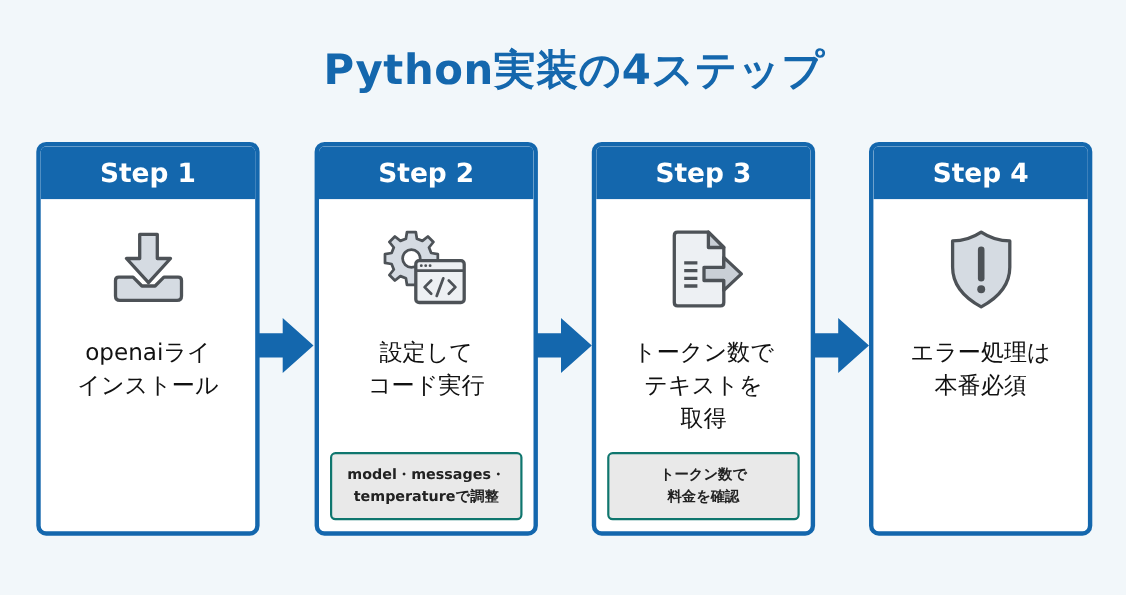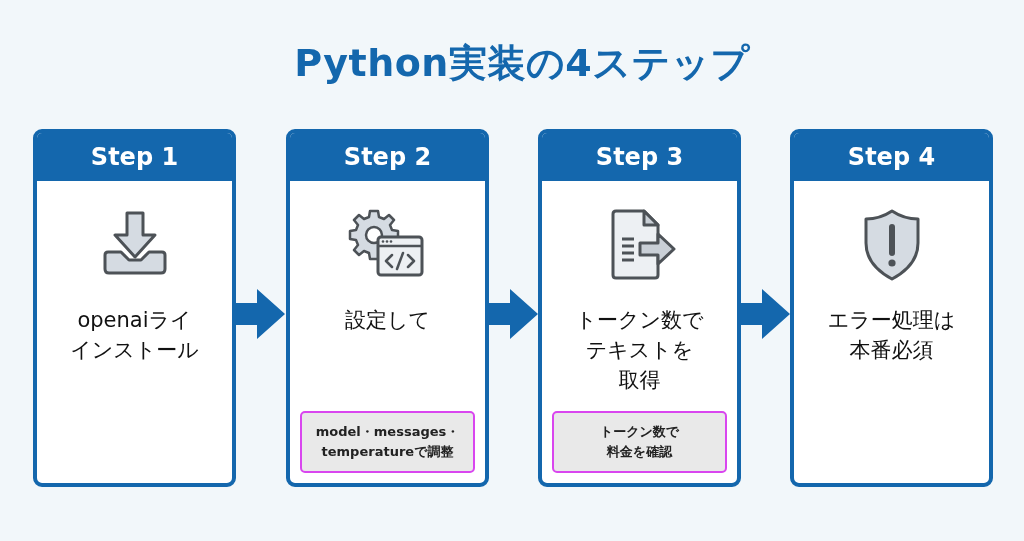--- a/index.html
+++ b/index.html
@@ -72,21 +72,21 @@
   }
   .card-body .line { display: block; white-space: nowrap; }
   .card-note {
     position: absolute;
     left: 10px;
     right: 10px;
     top: 278px;
     height: 62px;
     box-sizing: border-box;
     background: #e9e9e9;
-    border: 2px solid #d946ef;
+    border: 2px solid #0f766e;
     border-radius: 5px;
     text-align: center;
     font-size: 13px;
     font-weight: bold;
     color: #222222;
     display: flex;
     flex-direction: column;
     justify-content: center;
     line-height: 20px;
   }
@@ -137,20 +137,21 @@
       <circle cx="35" cy="36.5" r="1.3" fill="#4d5257"></circle>
       <circle cx="39" cy="36.5" r="1.3" fill="#4d5257"></circle>
       <circle cx="43" cy="36.5" r="1.3" fill="#4d5257"></circle>
       <path d="M44 50 L38 56 L44 62" fill="none" stroke="#4d5257" stroke-width="2.5" stroke-linecap="round" stroke-linejoin="round"></path>
       <path d="M60 50 L66 56 L60 62" fill="none" stroke="#4d5257" stroke-width="2.5" stroke-linecap="round" stroke-linejoin="round"></path>
       <path d="M55 48 L49 64" fill="none" stroke="#4d5257" stroke-width="2.5" stroke-linecap="round"></path>
     </svg>
   </div>
   <div class="card-body">
     <span class="line">設定して</span>
+    <span class="line">コード実行</span>
   </div>
   <div class="card-note">
     <span class="line">model・messages・</span>
     <span class="line">temperatureで調整</span>
   </div>
 </div>
 
 <div class="arrow" style="left:488px;">
   <svg viewBox="0 0 52 54">
       <path d="M0 16 H22 V2 L50 27 L22 52 V38 H0 Z" fill="#1467ad"></path>

